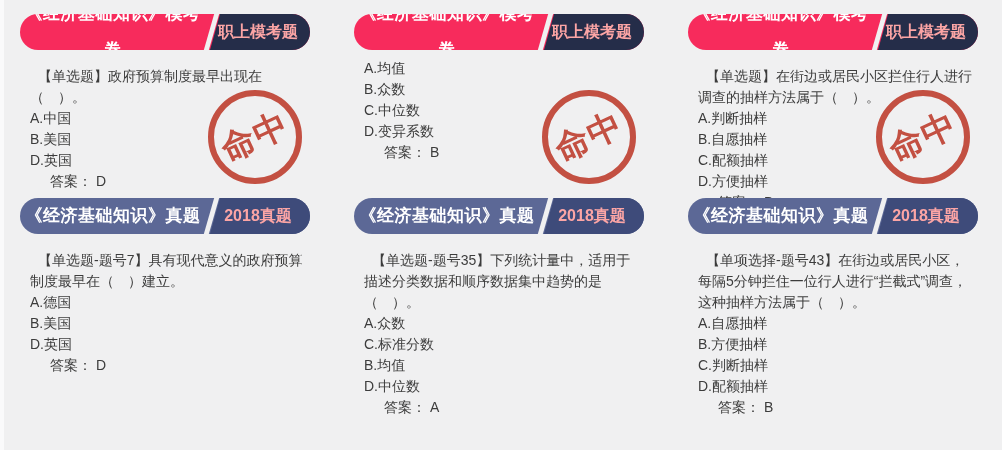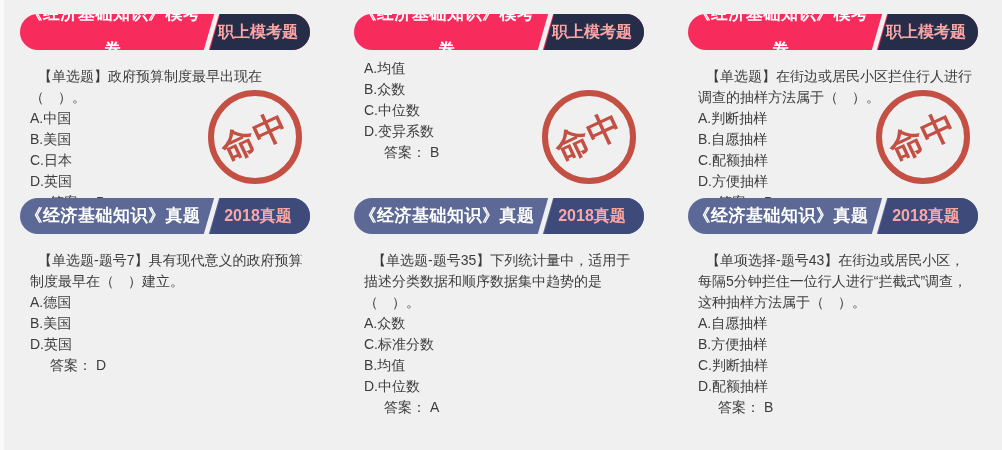--- a/index.html
+++ b/index.html
@@ -75,21 +75,20 @@
     <div class="section mock">
       <div class="pill mock-style">
         <div class="title">《经济基础知识》模考卷</div>
         <div class="gap-strip"></div>
         <div class="badge">职上模考题</div>
       </div>
       <div class="content">
         <div class="question">【单选题】政府预算制度最早出现在（　）。</div>
         <div class="option">A.中国</div>
         <div class="option">B.美国</div>
-        <div class="option">C.日本</div>
         <div class="option">D.英国</div>
         <div class="answer">答案： D</div>
       </div>
       <div class="stamp">
         <span class="stamp-text">命中</span>
       </div>
     </div>
     <div class="section real">
       <div class="pill real-style">
         <div class="title">《经济基础知识》真题</div>

